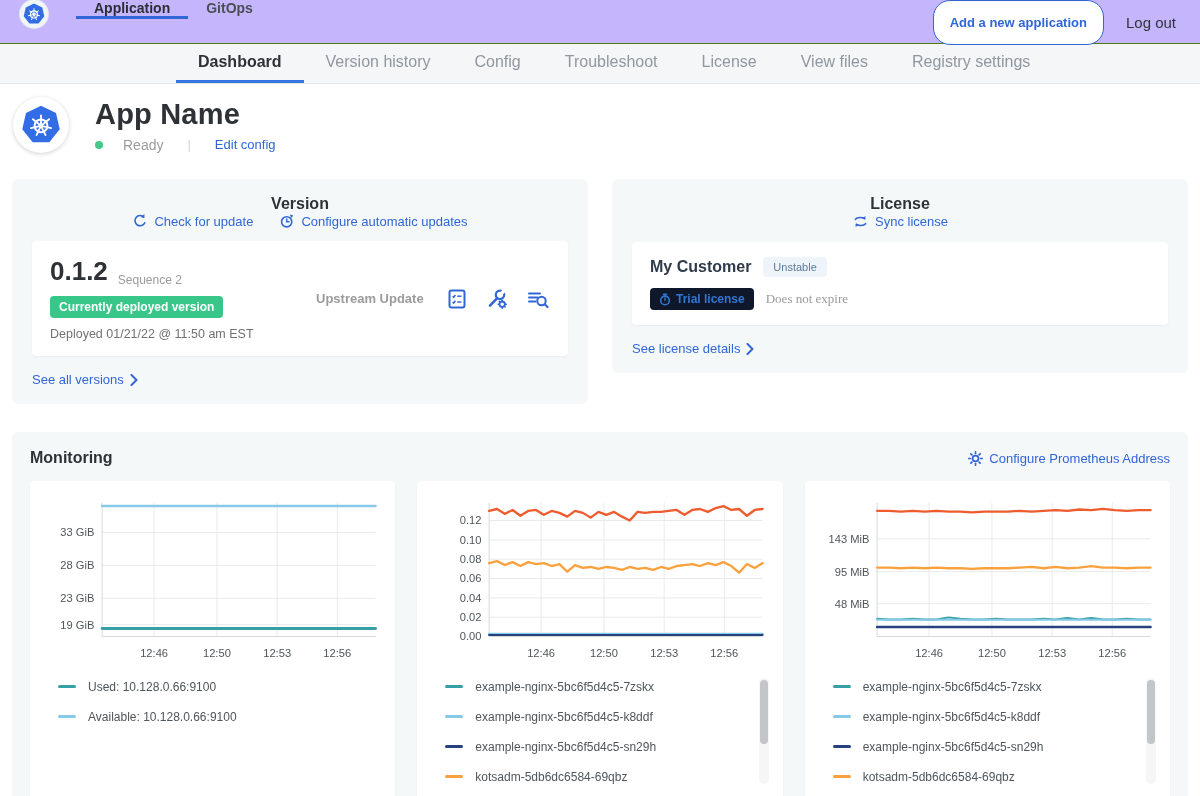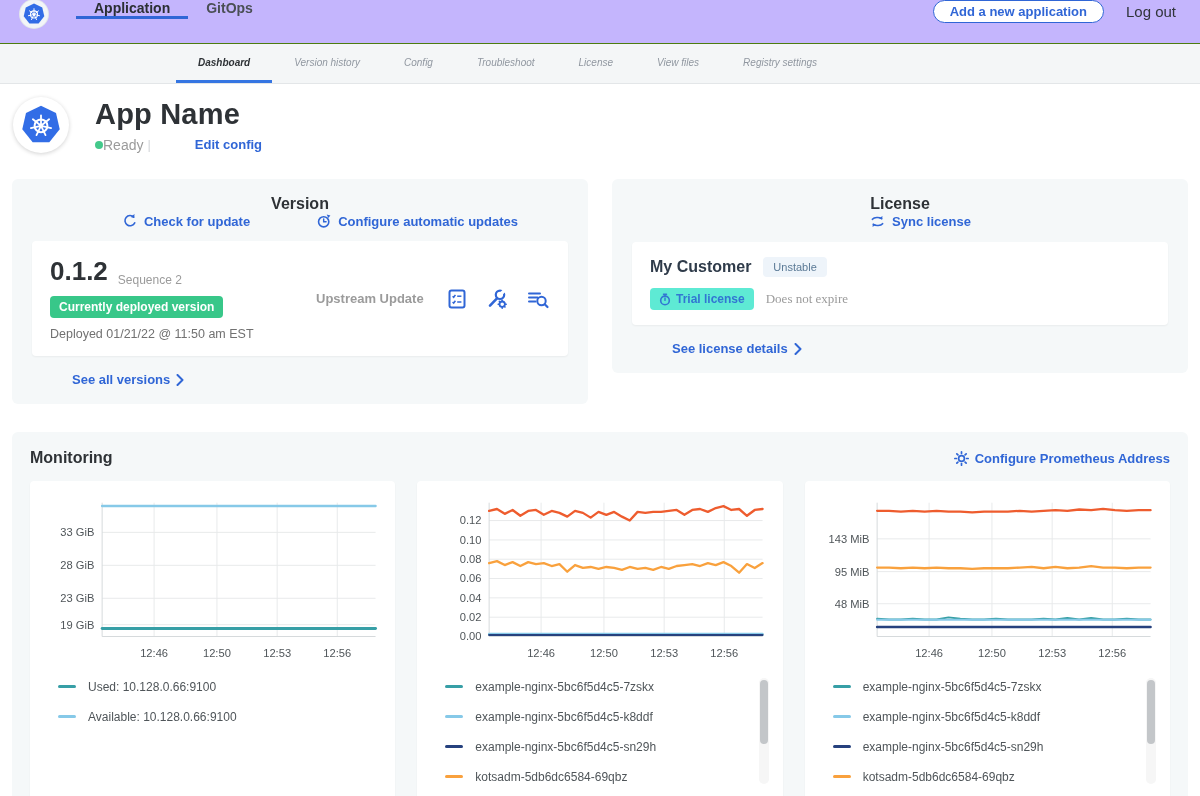--- a/index.html
+++ b/index.html
@@ -8,39 +8,39 @@
   .page { width:1200px; min-height:796px; background:#fff; }
 
   
   .topnav { height:44px; display:flex; align-items:flex-start; border-bottom:1px solid #4d7c0f; background:#c4b5fd; }
   .brand { display:flex; align-items:center; margin-left:20px; margin-right:28px; }
   .brand-avatar { width:28px; height:28px; border-radius:50%; background:#f2f5f8; display:flex; align-items:center; justify-content:center; box-shadow:0 0 0 1px #e3e7ea; }
   .topnav-items { display:flex; align-items:stretch; }
   .topnav-item { display:flex; align-items:center; padding:0 18px; font-size:14px; font-weight:bold; color:#4a4f55; cursor:pointer; border-bottom:3px solid transparent; }
   .topnav-item.active { color:#2b2f33; border-bottom-color:#3066d6; }
   .topnav-right { margin-left:auto; display:flex; align-items:center; gap:22px; margin-right:24px; }
-  .add-app-btn { border:1px solid #3066d6; color:#3066d6; background:#fff; border-radius:17px; padding:3px 16px; font-size:13px; font-weight:bold; font-family:inherit; cursor:pointer; }
+  .add-app-btn { border:1px solid #3066d6; color:#3066d6; background:#fff; border-radius:17px; padding:14px 16px; font-size:13px; font-weight:bold; font-family:inherit; cursor:pointer; }
   .logout { font-size:15px; color:#30343a; cursor:pointer; }
 
   
   .subnav { height:40px; background:#f4f6f7; border-bottom:1px solid #e3e6e8; display:flex; align-items:stretch; }
   .subnav-tabs { display:flex; align-items:stretch; margin-left:176px; }
-  .subnav-tab { display:flex; align-items:center; padding:0 22px; font-size:10px; color:#9097a0; cursor:pointer; border-bottom:3px solid transparent;font-style:italic; }
+  .subnav-tab { display:flex; align-items:center; padding:0 22px; font-size:16px; color:#9097a0; cursor:pointer; border-bottom:3px solid transparent; }
   .subnav-tab.active { color:#2e3236; font-weight:bold; border-bottom-color:#3575e2; }
 
   
   .app-header { display:flex; align-items:center; padding:13px 24px 16px 13px; }
   .app-avatar { width:56px; height:56px; border-radius:50%; background:#fff; box-shadow:0 1px 4px rgba(0,0,0,.18); display:flex; align-items:center; justify-content:center; }
   .app-head-text { margin-left:26px; }
   .app-title { font-size:29px; font-weight:bold; color:#2e3236; letter-spacing:.2px; }
-  .app-status-row { display:flex; align-items:center; margin-top:6px; gap:0; }
+  .app-status-row { display:flex; align-items:center; margin-top:6px; gap:20px; }
   .ready-dot { width:8px; height:8px; border-radius:50%; background:#44c98b; }
   .ready-label { font-size:14px; color:#9b9b9b; }
   .status-divider { color:#d4d7da; font-size:13px; margin:0 4px; }
-  .link { color:#3066d6; font-weight:bold; font-size:13px; cursor:pointer; display:inline-flex; align-items:center; gap:6px; text-decoration:none;margin-left:40px; }
+  .link { color:#3066d6; font-weight:normal; font-size:13px; cursor:pointer; display:inline-flex; align-items:center; gap:6px; text-decoration:none; }
 
   
   .cards-row { display:flex; gap:24px; margin:10px 12px 0 12px; align-items:flex-start; }
   .card { background:#f5f8f9; border-radius:6px; }
   .half-card { flex:1; padding:16px 20px 16px 20px; }
   .card-head { display:flex; align-items:center; justify-content:space-between;flex-direction:column; }
   .card-title { font-size:16px; font-weight:bold; color:#2e3236; }
   .card-head-links { display:flex; gap:26px; }
   .inner-box { background:#fff; border-radius:4px; box-shadow:0 1px 2px rgba(0,0,0,.05); margin-top:12px; padding:15px 18px; }
   .version-inner { display:flex; align-items:center; }
@@ -52,21 +52,21 @@
   .deployed-at { margin-top:9px; font-size:12.5px; color:#717171; }
   .upstream { font-size:13px; font-weight:bold; color:#9b9b9b; margin-left:36px; }
   .version-icons { margin-left:auto; display:flex; align-items:center; gap:18px; }
   .version-icons .icon-btn { cursor:pointer; display:flex; }
   .card-footer-link { margin-top:14px; }
 
   .customer-row { display:flex; align-items:center; gap:12px; }
   .customer-name { font-size:16px; font-weight:bold; color:#2f3b4a; }
   .channel-badge { background:#eef4fa; color:#5b7a96; font-size:11px; padding:4px 10px; border-radius:4px; }
   .license-row2 { display:flex; align-items:center; gap:12px; margin-top:11px; }
-  .trial-badge { background:#5eead4; color:#3276d2; font-size:12px; font-weight:bold; padding:4px 9px; border-radius:4px; display:inline-flex; align-items:center; gap:5px; }
+  .trial-badge { background:#0f172a; color:#3276d2; font-size:12px; font-weight:bold; padding:4px 9px; border-radius:4px; display:inline-flex; align-items:center; gap:5px; }
   .expiry { font-size:13px; color:#9b9b9b;font-family:Liberation Serif, serif; }
 
   
   .monitoring-card { margin:28px 12px 10px 12px; padding:17px 18px 20px 18px; }
   .monitoring-head { display:flex; align-items:center; justify-content:space-between; margin-bottom:14px; }
   .charts-row { display:flex; gap:22px; }
   .chart-card { flex:1; background:#fff; border-radius:4px; box-shadow:0 1px 2px rgba(0,0,0,.05); padding:12px 12px 16px 12px; display:flex; flex-direction:column; }
   .legend { position:relative; height:122px; margin-top:10px; padding:6px 14px 0 16px; overflow:hidden; }
   .legend-item { display:flex; align-items:center; gap:12px; margin-bottom:16px; }
   .legend-swatch { width:18px; height:3px; border-radius:2px; flex:0 0 auto; }

